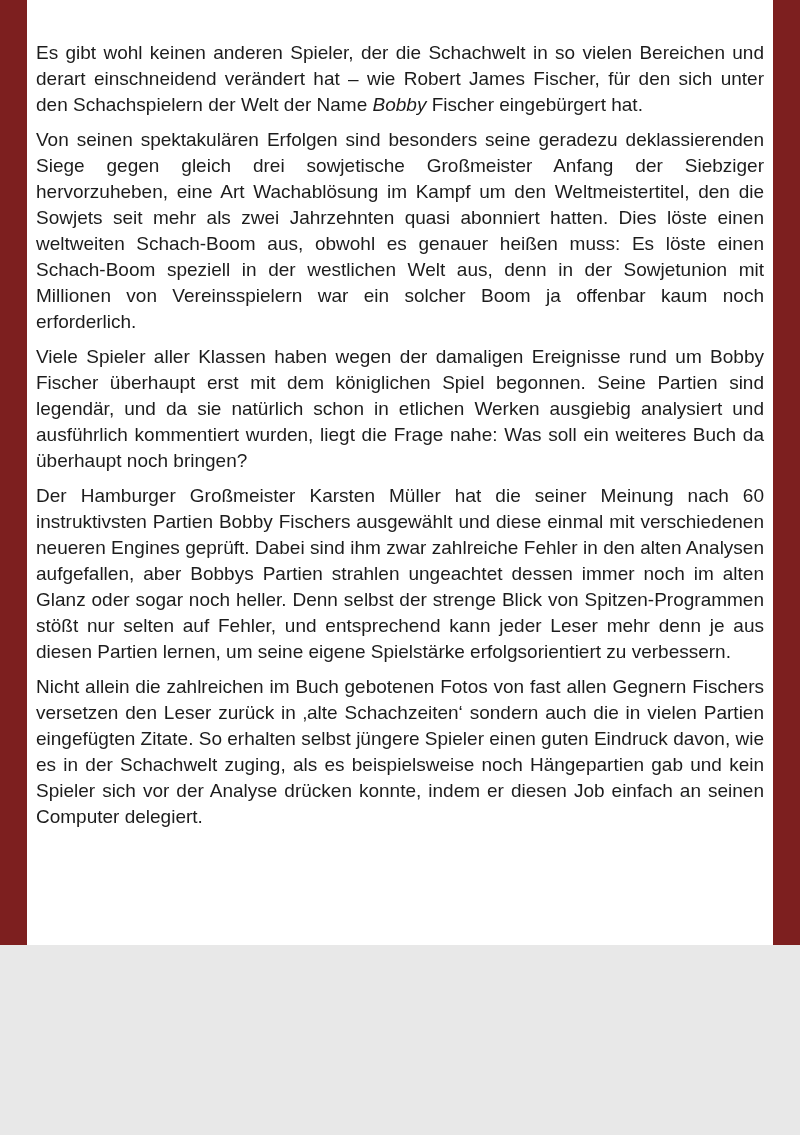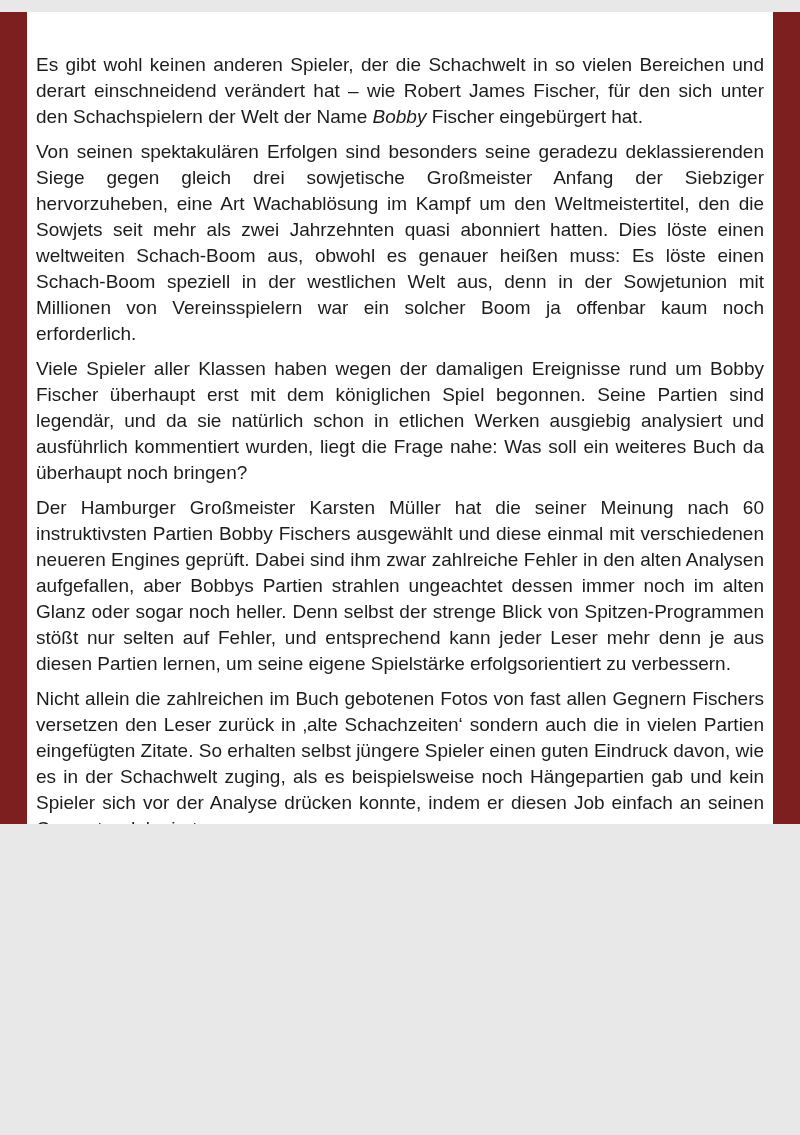--- a/index.html
+++ b/index.html
@@ -1,21 +1,21 @@
 <!DOCTYPE html>
 <html lang="de" style="--stripe: #7d1f1f; --text: #1c1c1c; --background: #ffffff; --barcode: #000000;"><head>
 <meta charset="utf-8">
 <style>
   * { box-sizing: border-box; }
   html, body { margin: 0; padding: 0; background: #e8e8e8; }
   .page {
     position: relative;
     width: 800px;
-    height: 812px;
-    margin: 12px auto;
+    height: 945px;
+    margin: 0 auto;
     background: var(--background, #ffffff);
     overflow: hidden;
     font-family: "Liberation Sans", "DejaVu Sans", sans-serif;
   }
   .stripe {
     position: absolute;
     top: 0;
     bottom: 0;
     width: 27px;
     background: var(--stripe, #7d1f1f);

